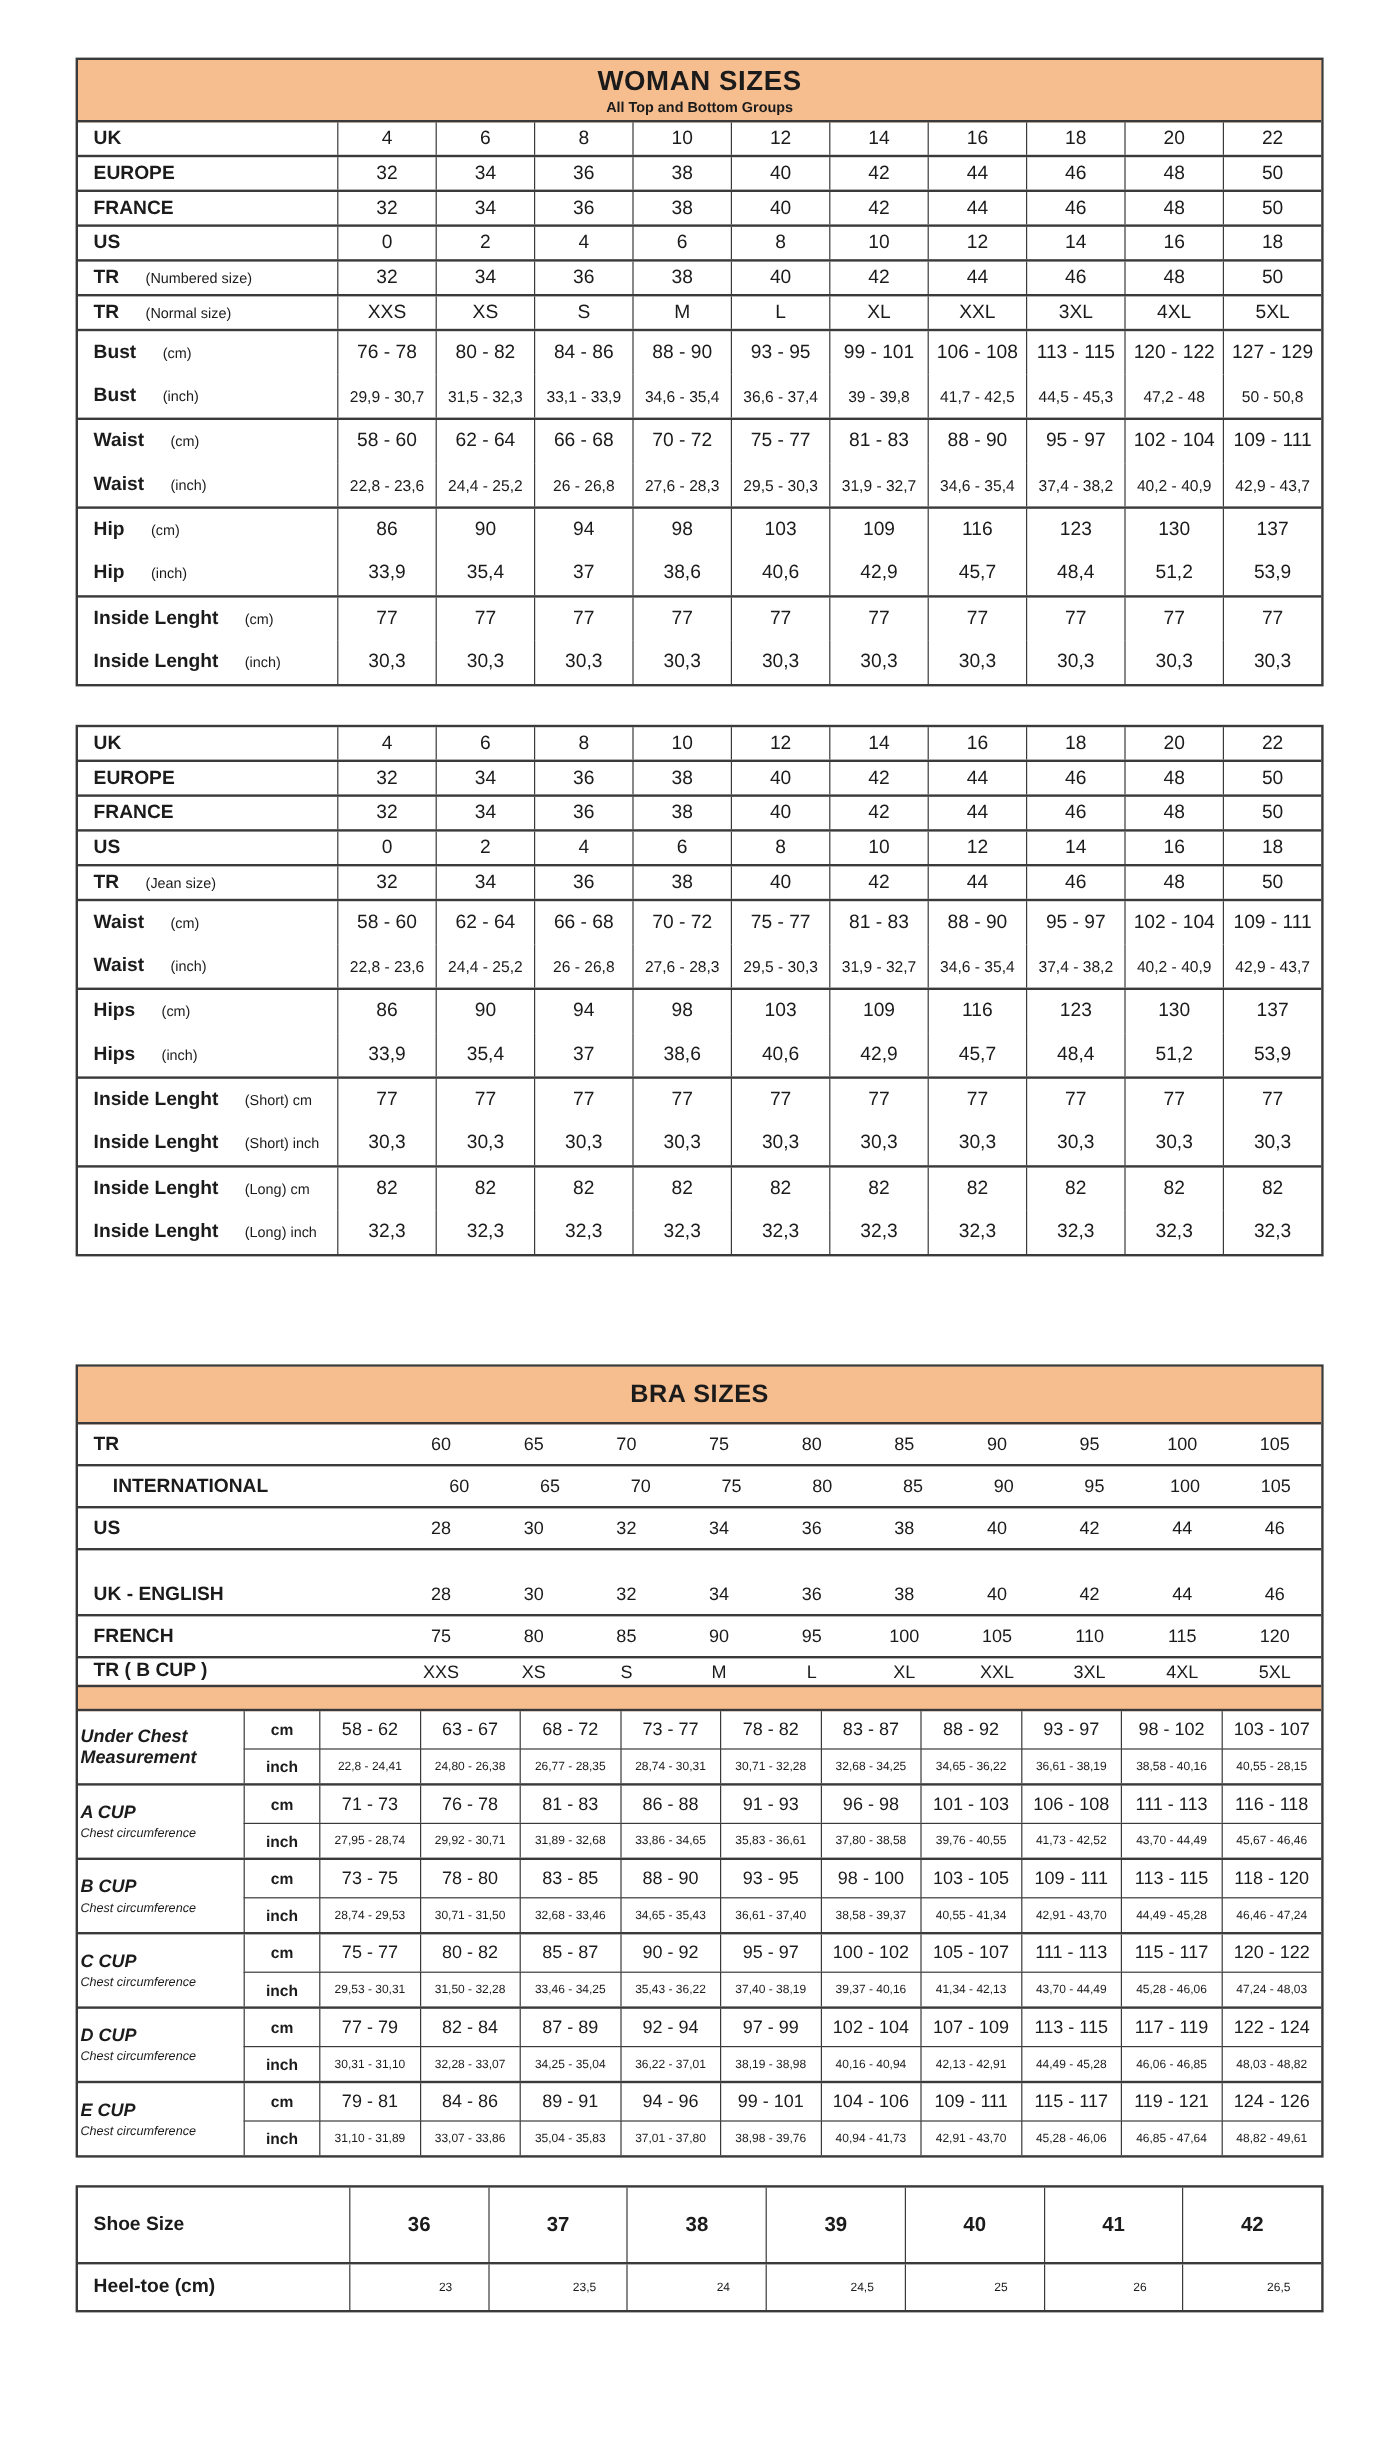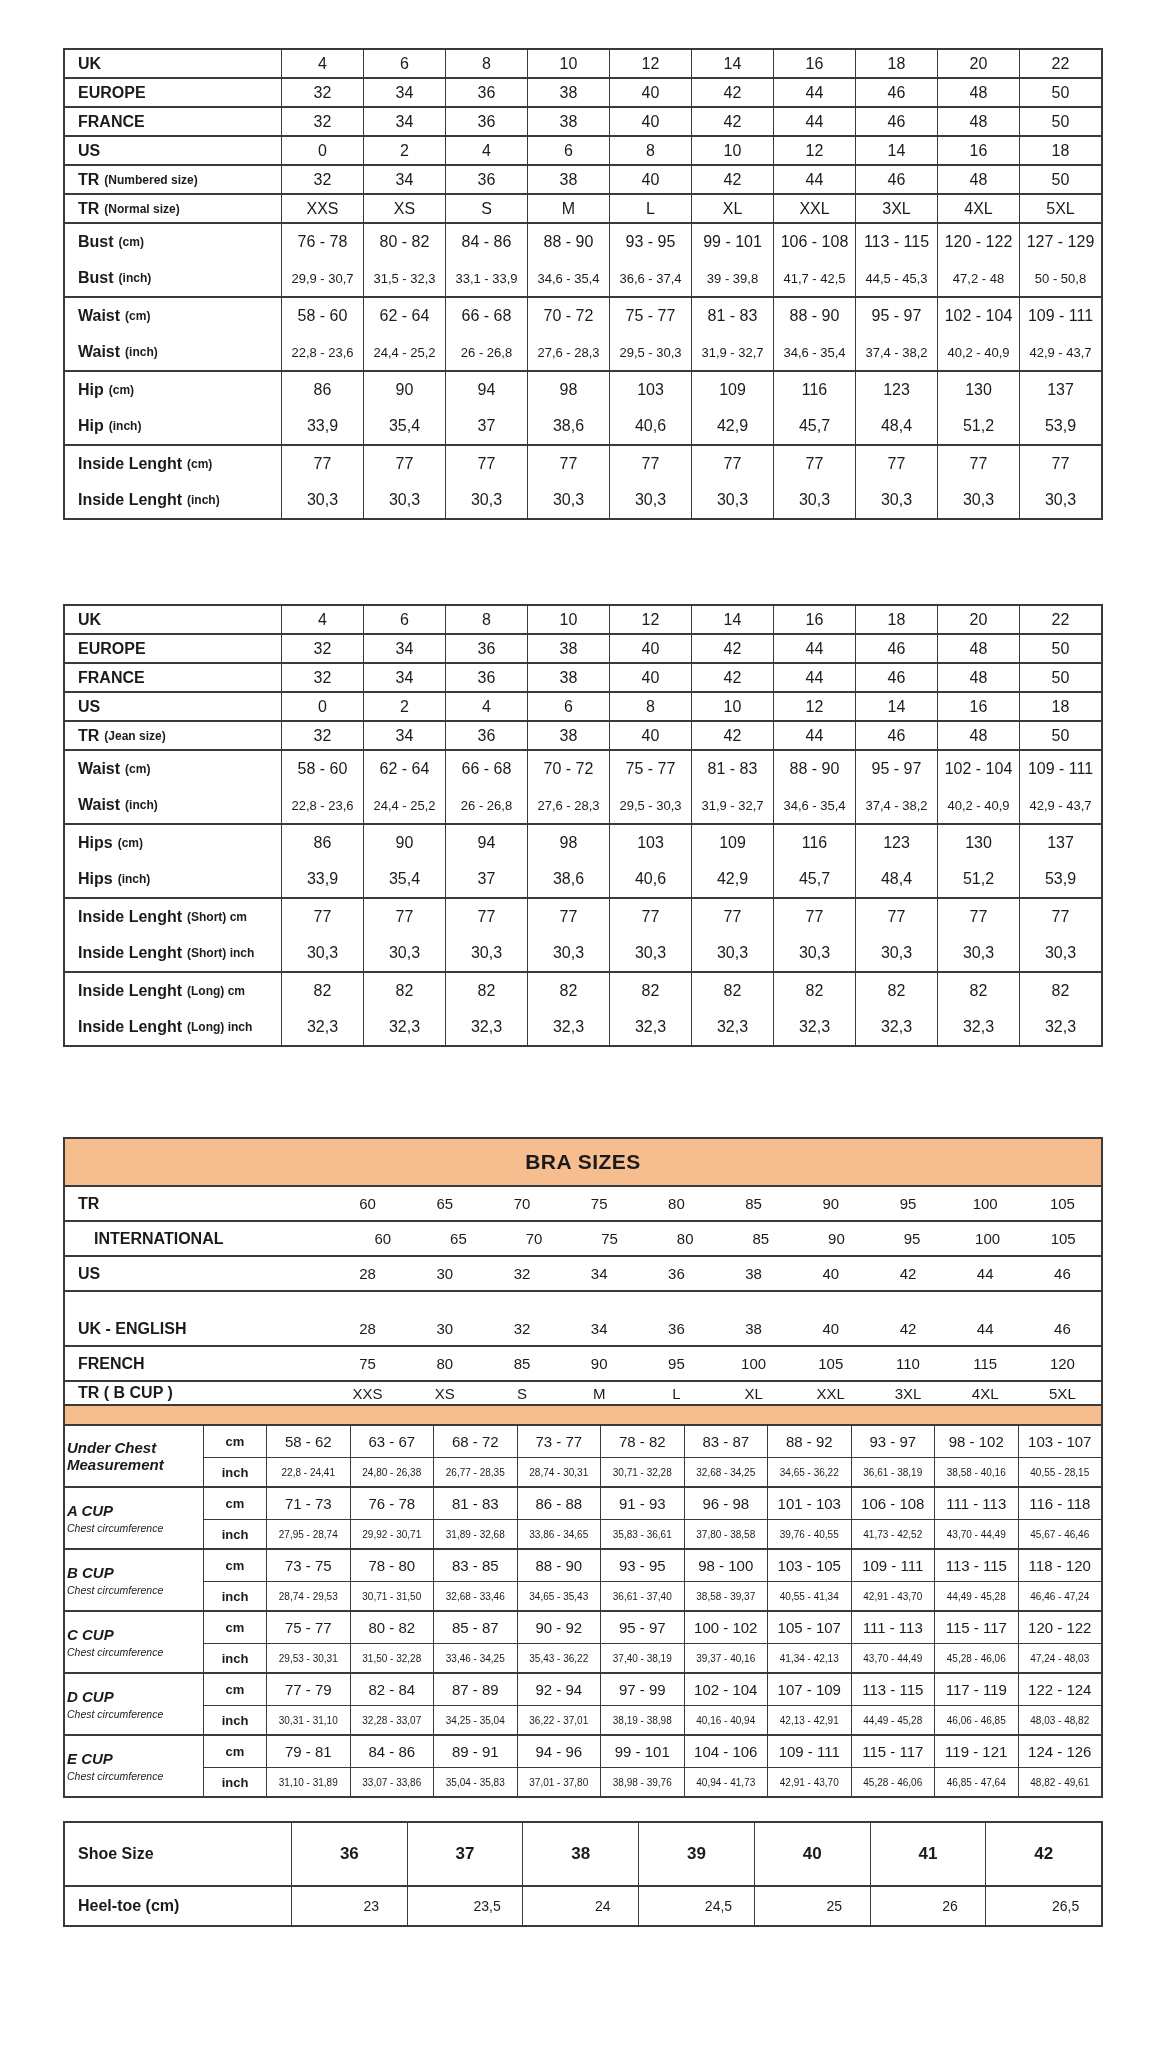--- a/index.html
+++ b/index.html
@@ -13,46 +13,50 @@
               display:flex; flex-direction:column; align-items:center; justify-content:center; }
   .t-title { font-weight:bold; font-size:23px; letter-spacing:.5px; }
   .t-title.md { font-size:21px; }
   .t-sub { font-weight:bold; font-size:12px; margin-top:1px; }
 
   .group + .group { border-top:2px solid var(--bd); }
   .row { display:grid; align-items:stretch; }
   .cell { display:flex; align-items:center; justify-content:center; text-align:center; box-sizing:border-box; }
   .cell.v { border-left:1.5px solid var(--bd); }
   .lbl { justify-content:flex-start; padding-left:13px; font-weight:bold; font-size:16px; text-align:left; }
-  .lbl .sub { font-weight:700; font-size:12px; margin-left:5px; }
+  .lbl .sub { font-weight:400; font-size:12px; margin-left:22px; }
   .val-lg { font-size:16px; }
   .val-sm { font-size:13px; }
   .bra-val { font-size:15px; }
 
   .strip { height:18px; background:var(--accent); border-top:2px solid var(--bd); border-bottom:2px solid var(--bd); }
 
   .cup-group { display:grid; grid-template-columns:138px 63px repeat(10,1fr); grid-template-rows:31px 29px; }
   .cup-label { grid-row:1 / span 2; display:flex; flex-direction:column; justify-content:center;
                padding-left:2px; font-weight:bold; font-size:15px; line-height:1.15; box-sizing:border-box;font-style:italic; }
   .cup-label .sub { font-weight:400; font-size:10.5px; margin-top:2px; }
   .unit { font-weight:bold; font-size:13px; }
   .cup-cm { font-size:15px; }
   .cup-in { font-size:10px;text-align:right; }
   .topline { border-top:1.5px solid var(--bd); }
 
   .shoe-lbl { font-size:16px; }
   .shoe-size { font-weight:bold; font-size:17px; }
-  .shoe-heel { font-size:14px;padding-left:44px; }
+  .shoe-heel { font-size:10px;padding-left:44px; }
 </style>
 </head>
 <body>
 
 <div class="sheet">
 
   <div class="tbl" id="t1">
+    <div class="tbl-head" style="height:50px">
+      <div class="t-title">WOMAN SIZES</div>
+      <div class="t-sub">All Top and Bottom Groups</div>
+    </div>
     <div id="t1-body">
         <div class="group">
           <div class="row" style="grid-template-columns: 216px repeat(10, 1fr); height: 27px;">
             <div class="cell lbl">UK</div>
             <div class="cell v val-lg">4</div>
             <div class="cell v val-lg">6</div>
             <div class="cell v val-lg">8</div>
             <div class="cell v val-lg">10</div>
             <div class="cell v val-lg">12</div>
             <div class="cell v val-lg">14</div>

